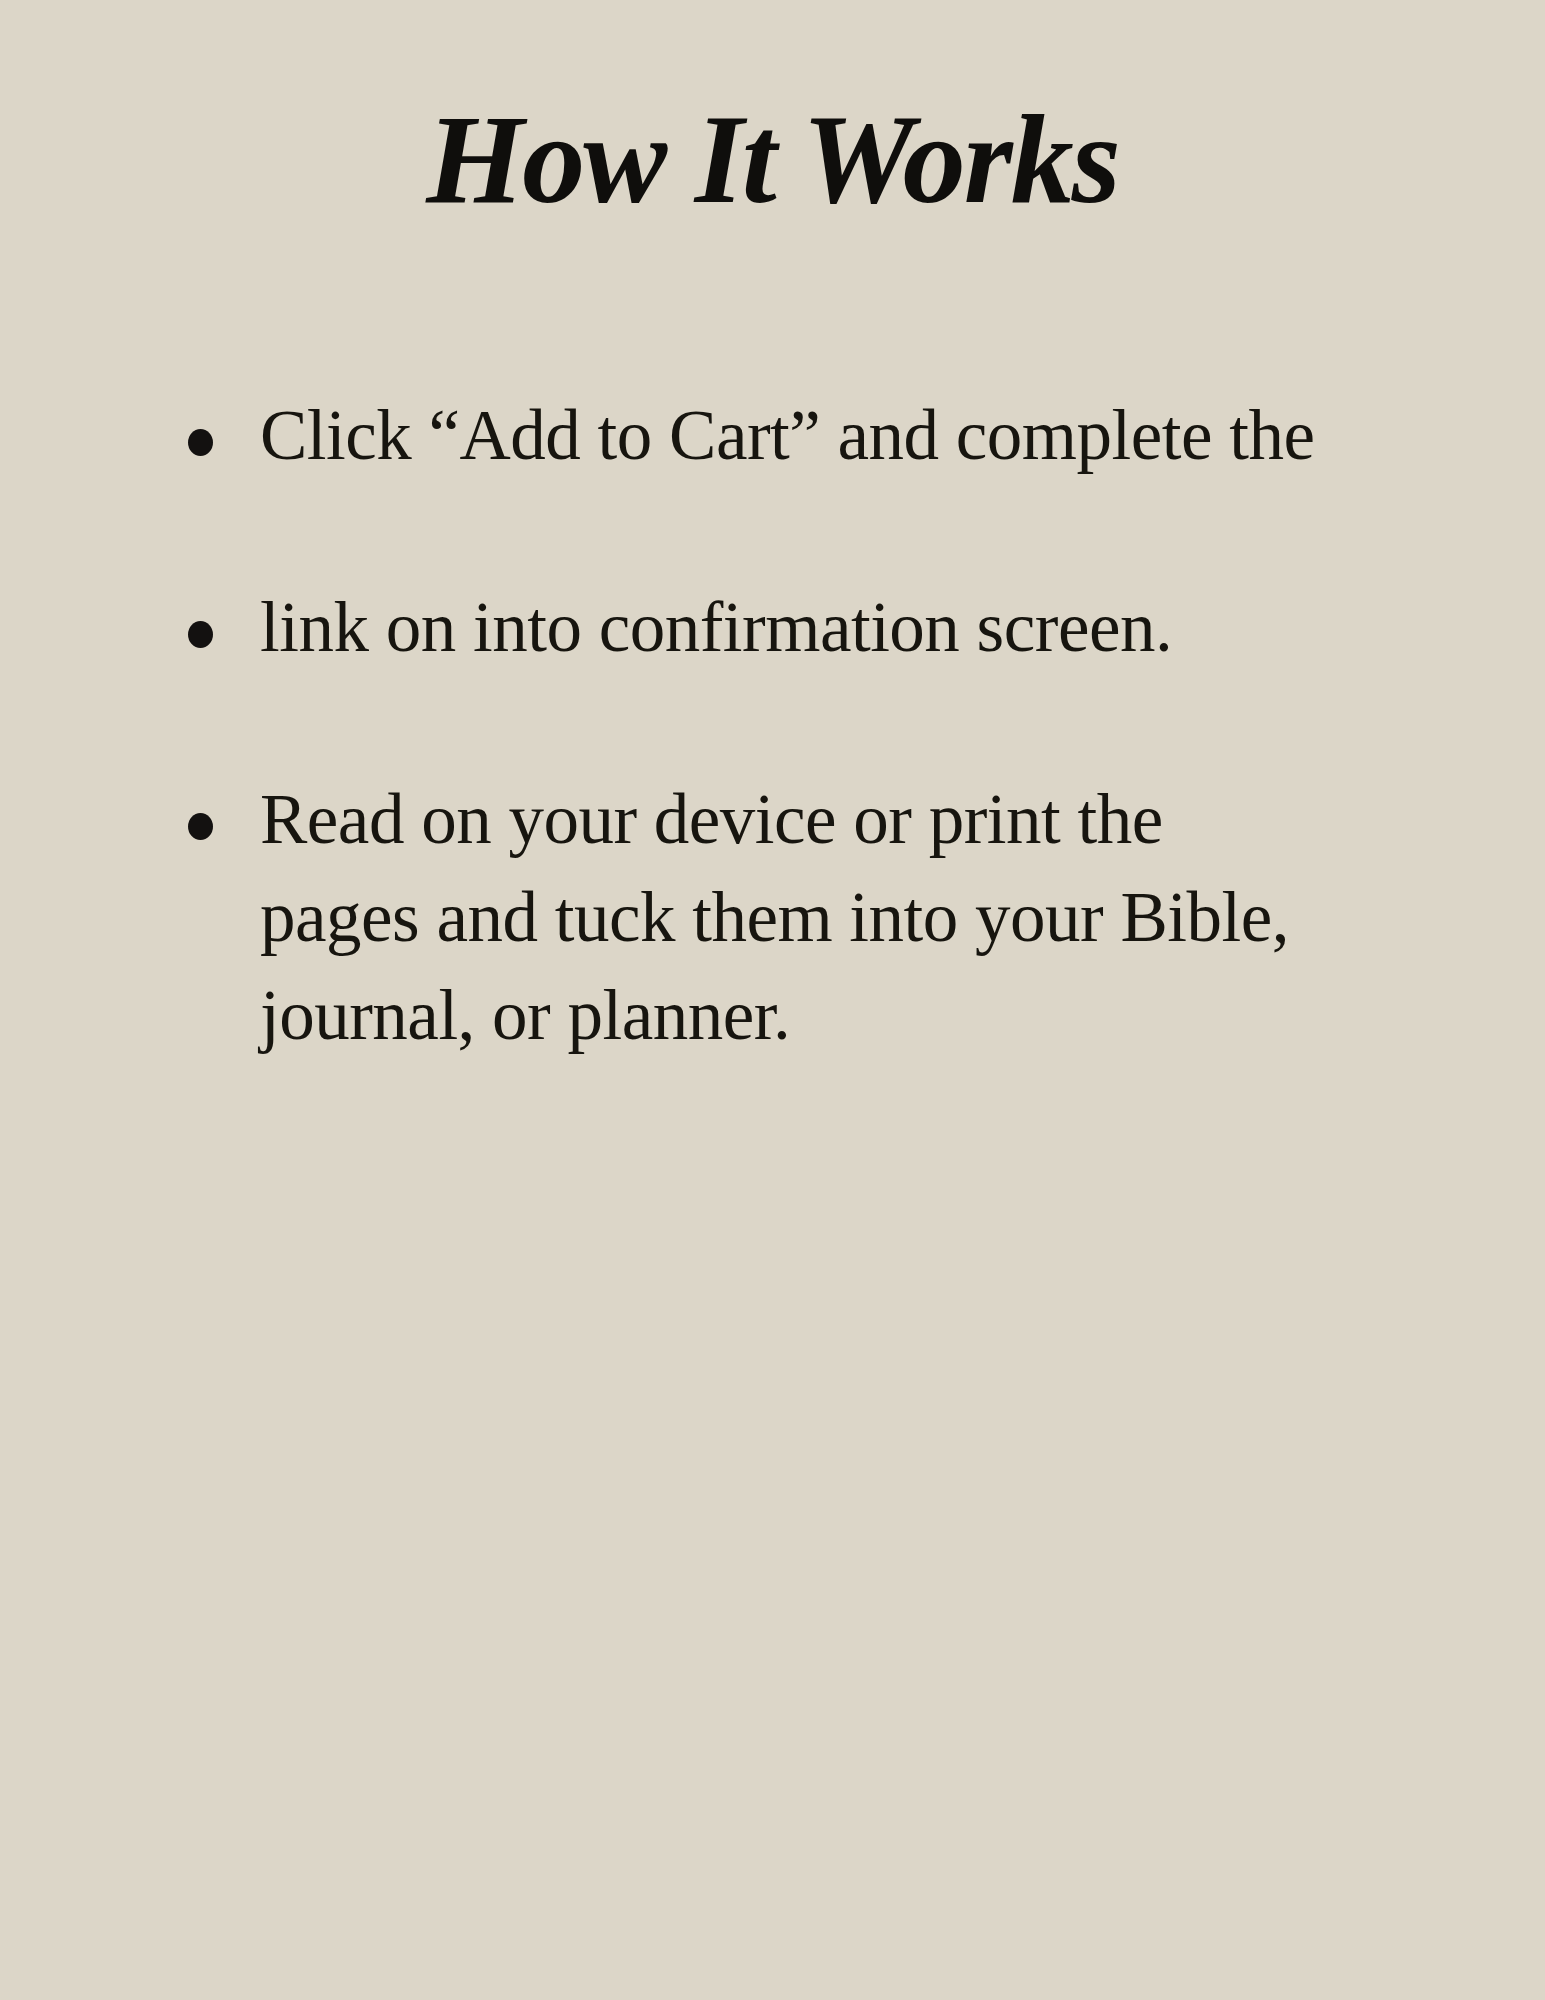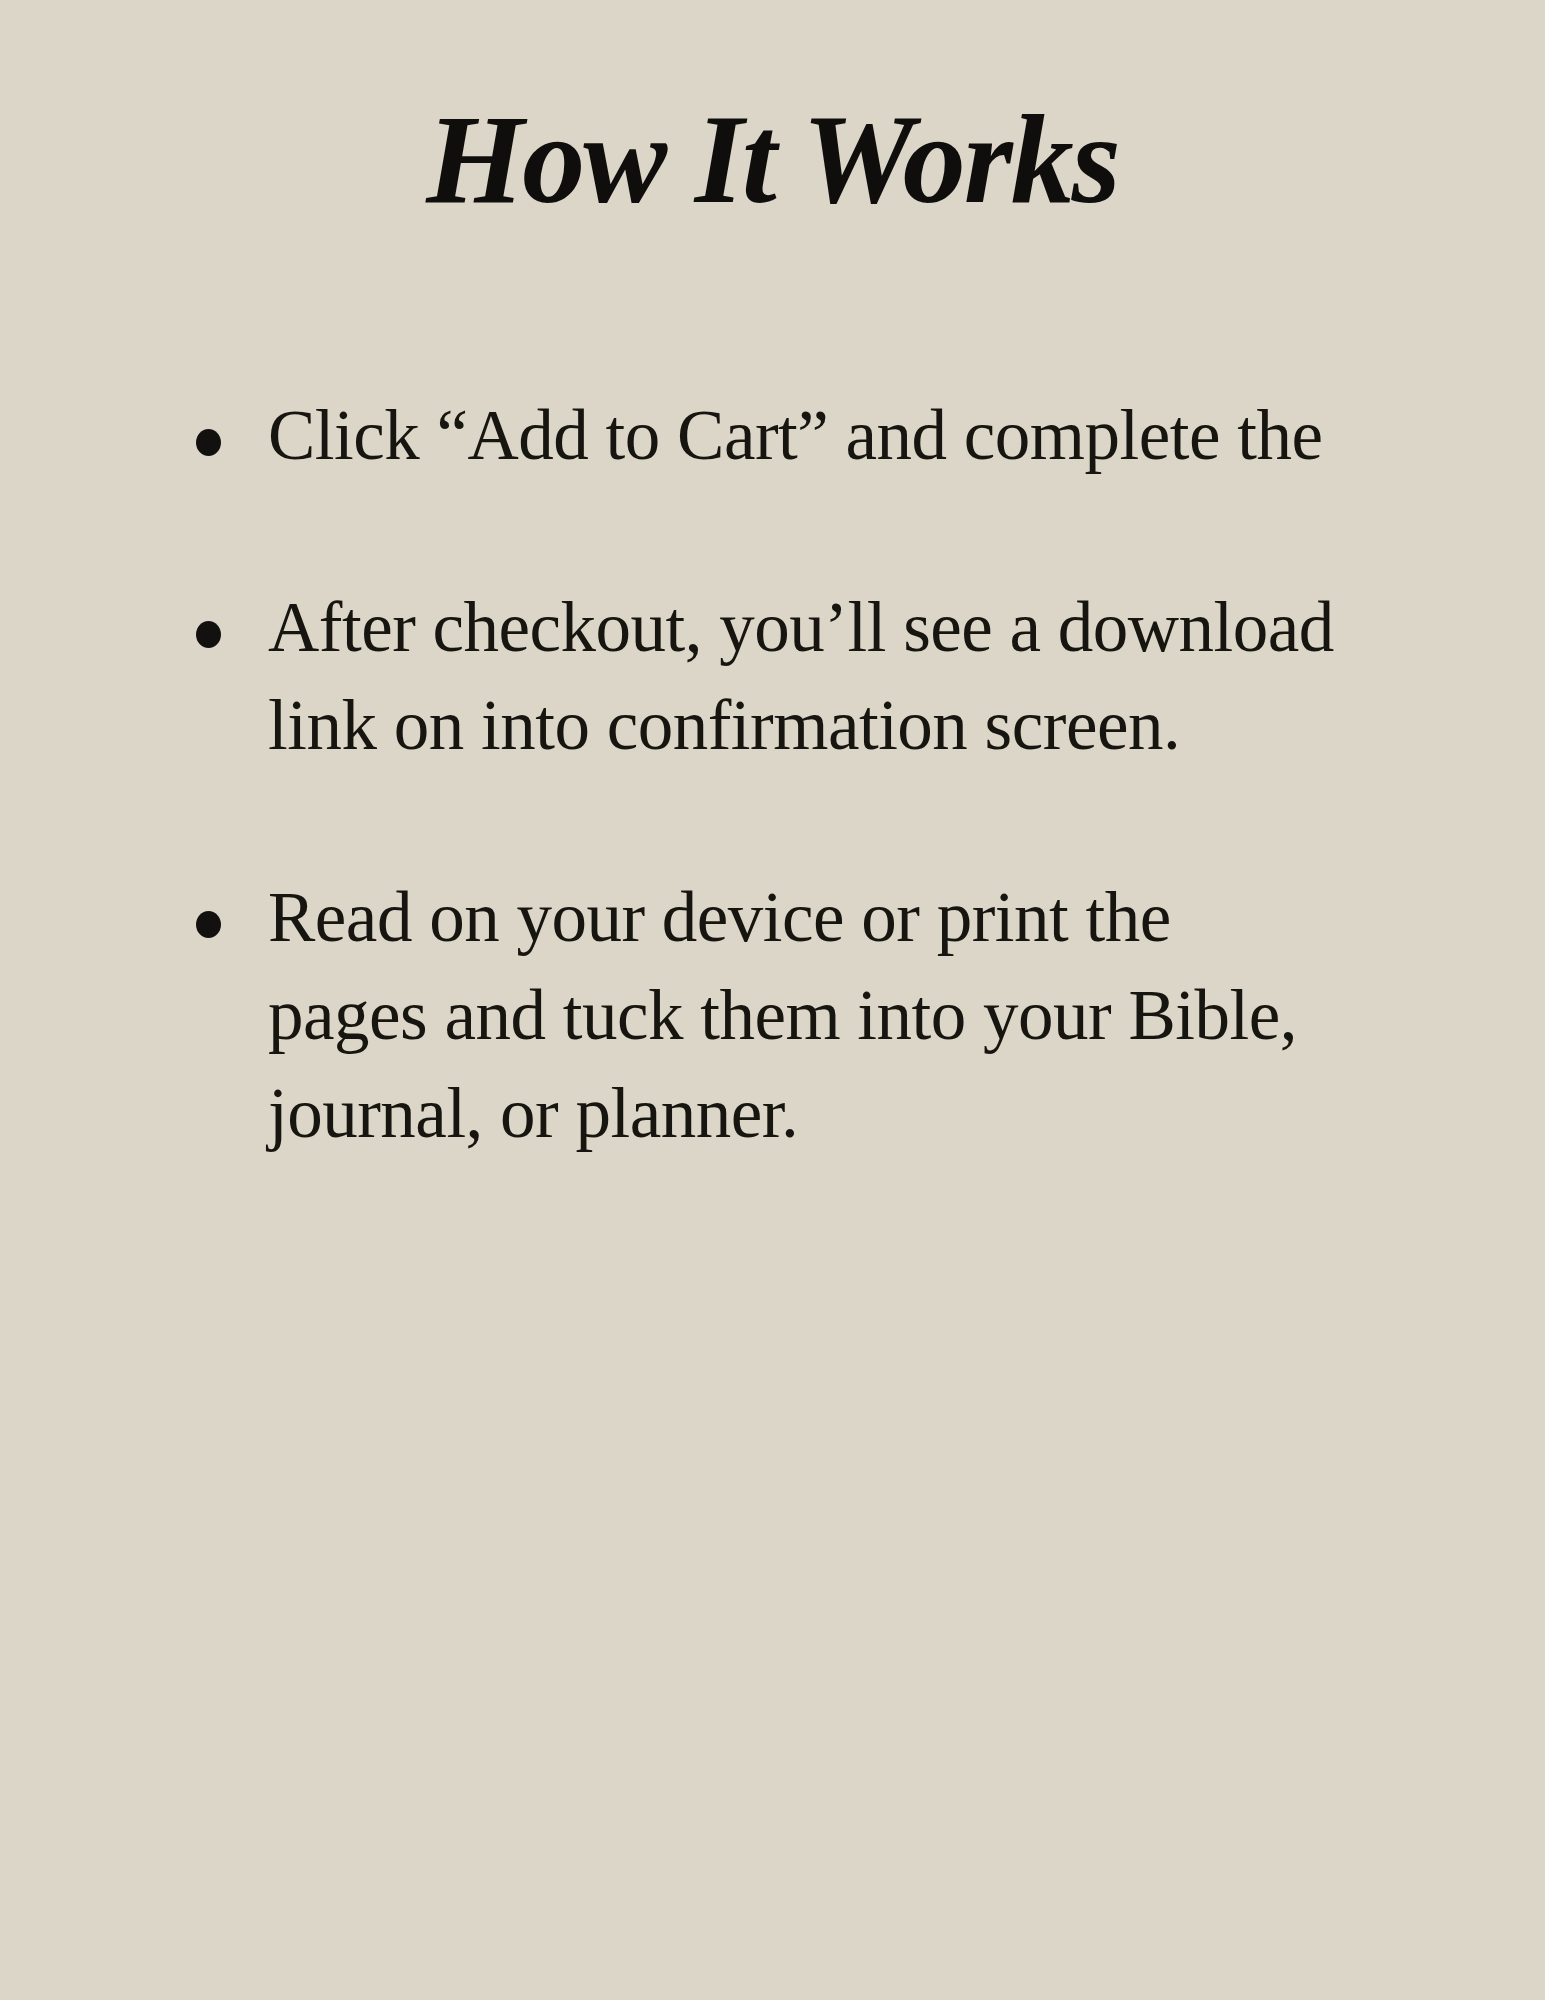--- a/index.html
+++ b/index.html
@@ -26,21 +26,21 @@
     font-family: "Liberation Serif", serif;
     font-style: italic;
     font-weight: 700;
     font-size: 126px;
     line-height: 1;
     letter-spacing: -2px;
     color: #0F0E0C;
   }
   ul.bullets {
     list-style: none;
-    margin: 163px 0 0 8px;
+    margin: 163px 0 0 0;
     padding: 0 40px 0 188px;
   }
   ul.bullets li {
     display: flex;
     align-items: flex-start;
     margin: 0 0 94px 0;
   }
   .dot {
     flex: none;
     width: 25px;
@@ -73,21 +73,20 @@
     <li>
       <span class="dot"></span>
       <div class="lines">
         <div class="line">Click “Add to Cart” and complete the</div>
       </div>
     </li>
 
     <li>
       <span class="dot"></span>
       <div class="lines">
-        <div class="line">After checkout, you’ll see a download</div>
         <div class="line">link on into confirmation screen.</div>
       </div>
     </li>
 
 
     <li>
       <span class="dot"></span>
       <div class="lines">
         <div class="line">Read on your device or print the</div>
         <div class="line">pages and tuck them into your Bible,</div>

